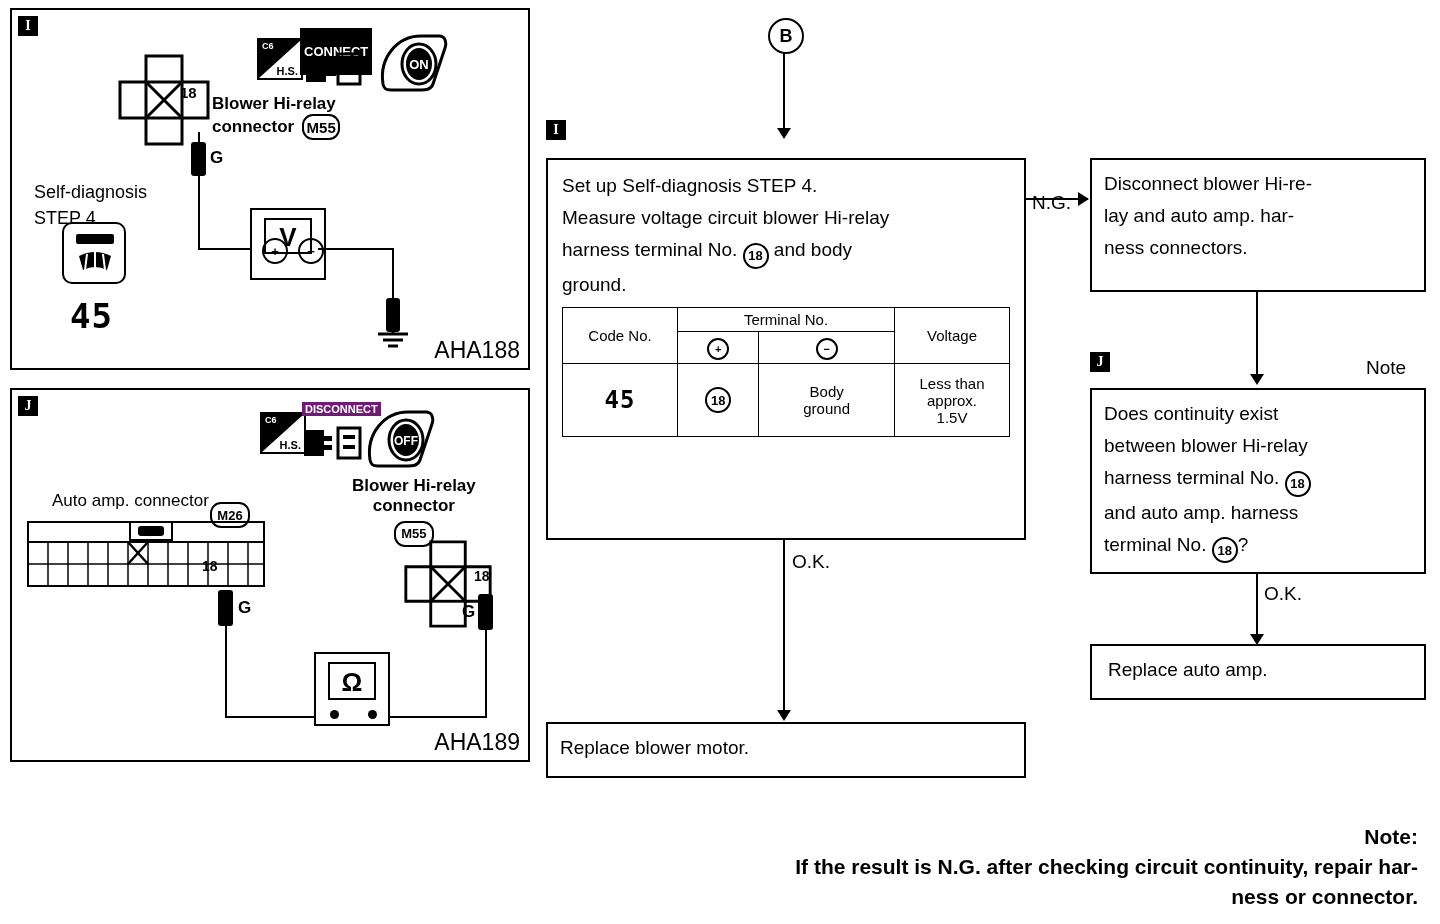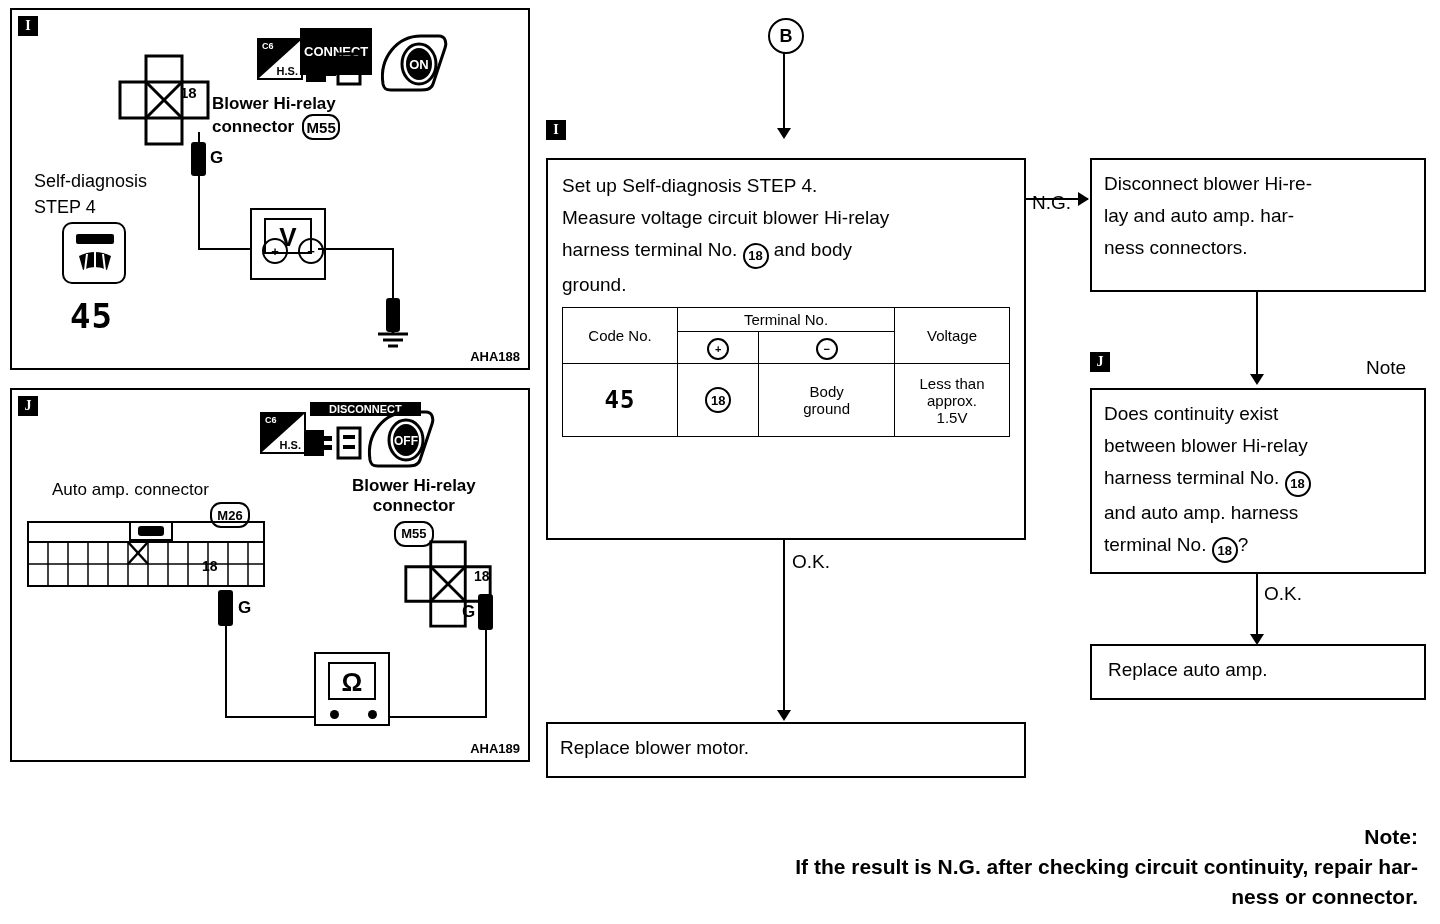--- a/index.html
+++ b/index.html
@@ -13,27 +13,27 @@
   .circ{display:inline-flex;align-items:center;justify-content:center;width:22px;height:22px;border:2px solid #000;border-radius:50%;font-size:13px;font-weight:bold;line-height:1;vertical-align:-4px;}
   .circ-lg{width:26px;height:26px;font-size:15px;}
   .vline{background:#000;width:2px;position:absolute;}
   .hline{background:#000;height:2px;position:absolute;}
   .arrow-d{position:absolute;width:0;height:0;border-left:7px solid transparent;border-right:7px solid transparent;border-top:11px solid #000;}
   .arrow-r{position:absolute;width:0;height:0;border-top:7px solid transparent;border-bottom:7px solid transparent;border-left:11px solid #000;}
   table.t{border-collapse:collapse;width:100%;font-size:15px;}
   table.t td{border:1px solid #000;text-align:center;padding:3px 2px;}
   .seg{font-family:"DejaVu Sans Mono",monospace;font-weight:bold;letter-spacing:1px;}
   .note-b{font-weight:bold;font-size:21px;line-height:30px;text-align:right;}
-  .lbl{font-size:17px;}
+  .lbl{font-size:17px;margin-top:11px;}
   .lbl-b{font-size:17px;font-weight:bold;}
   .hs{width:46px;height:42px;border:2px solid #000;position:relative;background:#fff;overflow:hidden;box-sizing:border-box;}
   .hs:before{content:"";position:absolute;left:0;top:0;width:0;height:0;border-left:42px solid #000;border-bottom:38px solid transparent;}
   .hs .t1{position:absolute;left:3px;top:1px;color:#fff;font-size:9px;font-weight:bold;}
   .hs .t2{position:absolute;right:3px;bottom:1px;font-size:11px;font-weight:bold;}
-  .cap{position:absolute;right:8px;bottom:4px;font-size:13px;font-weight:bold;}
+  .cap{position:absolute;right:8px;bottom:4px;font-size:23px;font-weight:normal;}
 </style>
 </head>
 <body>
 
 <div class="panel" style="left:10px;top:8px;width:520px;height:362px;">
   <div class="tag abs" style="left:6px;top:6px;">
       <span>I</span>
     </div>
 
   <div class="hs abs" style="left:245px;top:28px;">
@@ -120,21 +120,21 @@
 <div class="panel" style="left:10px;top:388px;width:520px;height:374px;">
   <div class="tag abs" style="left:6px;top:6px;">
       <span>J</span>
     </div>
 
   <div class="hs abs" style="left:248px;top:22px;">
     <div class="t1">C6</div>
     <div class="t2">H.S.</div>
   </div>
 
-  <div class="abs" style="left:290px;top:12px;font-size:11px;font-weight:bold;background:#000000;color:#fff;padding:1px 19px;margin-left:8px;">DISCONNECT</div>
+  <div class="abs" style="left:290px;top:12px;font-size:11px;font-weight:bold;background:#701a75;color:#fff;padding:1px 3px;">DISCONNECT</div>
   <svg class="abs" style="left:290px;top:32px;" width="62" height="44" viewBox="0 0 62 44">
     <rect x="2" y="8" width="20" height="26" fill="#000"></rect>
     <rect x="22" y="14" width="8" height="5" fill="#000"></rect>
     <rect x="22" y="23" width="8" height="5" fill="#000"></rect>
     <rect x="36" y="6" width="22" height="30" fill="none" stroke="#000" stroke-width="3"></rect>
     <rect x="41" y="13" width="12" height="4" fill="#000"></rect>
     <rect x="41" y="23" width="12" height="4" fill="#000"></rect>
   </svg>
 
   <svg class="abs" style="left:352px;top:18px;" width="72" height="62" viewBox="0 0 72 62">

